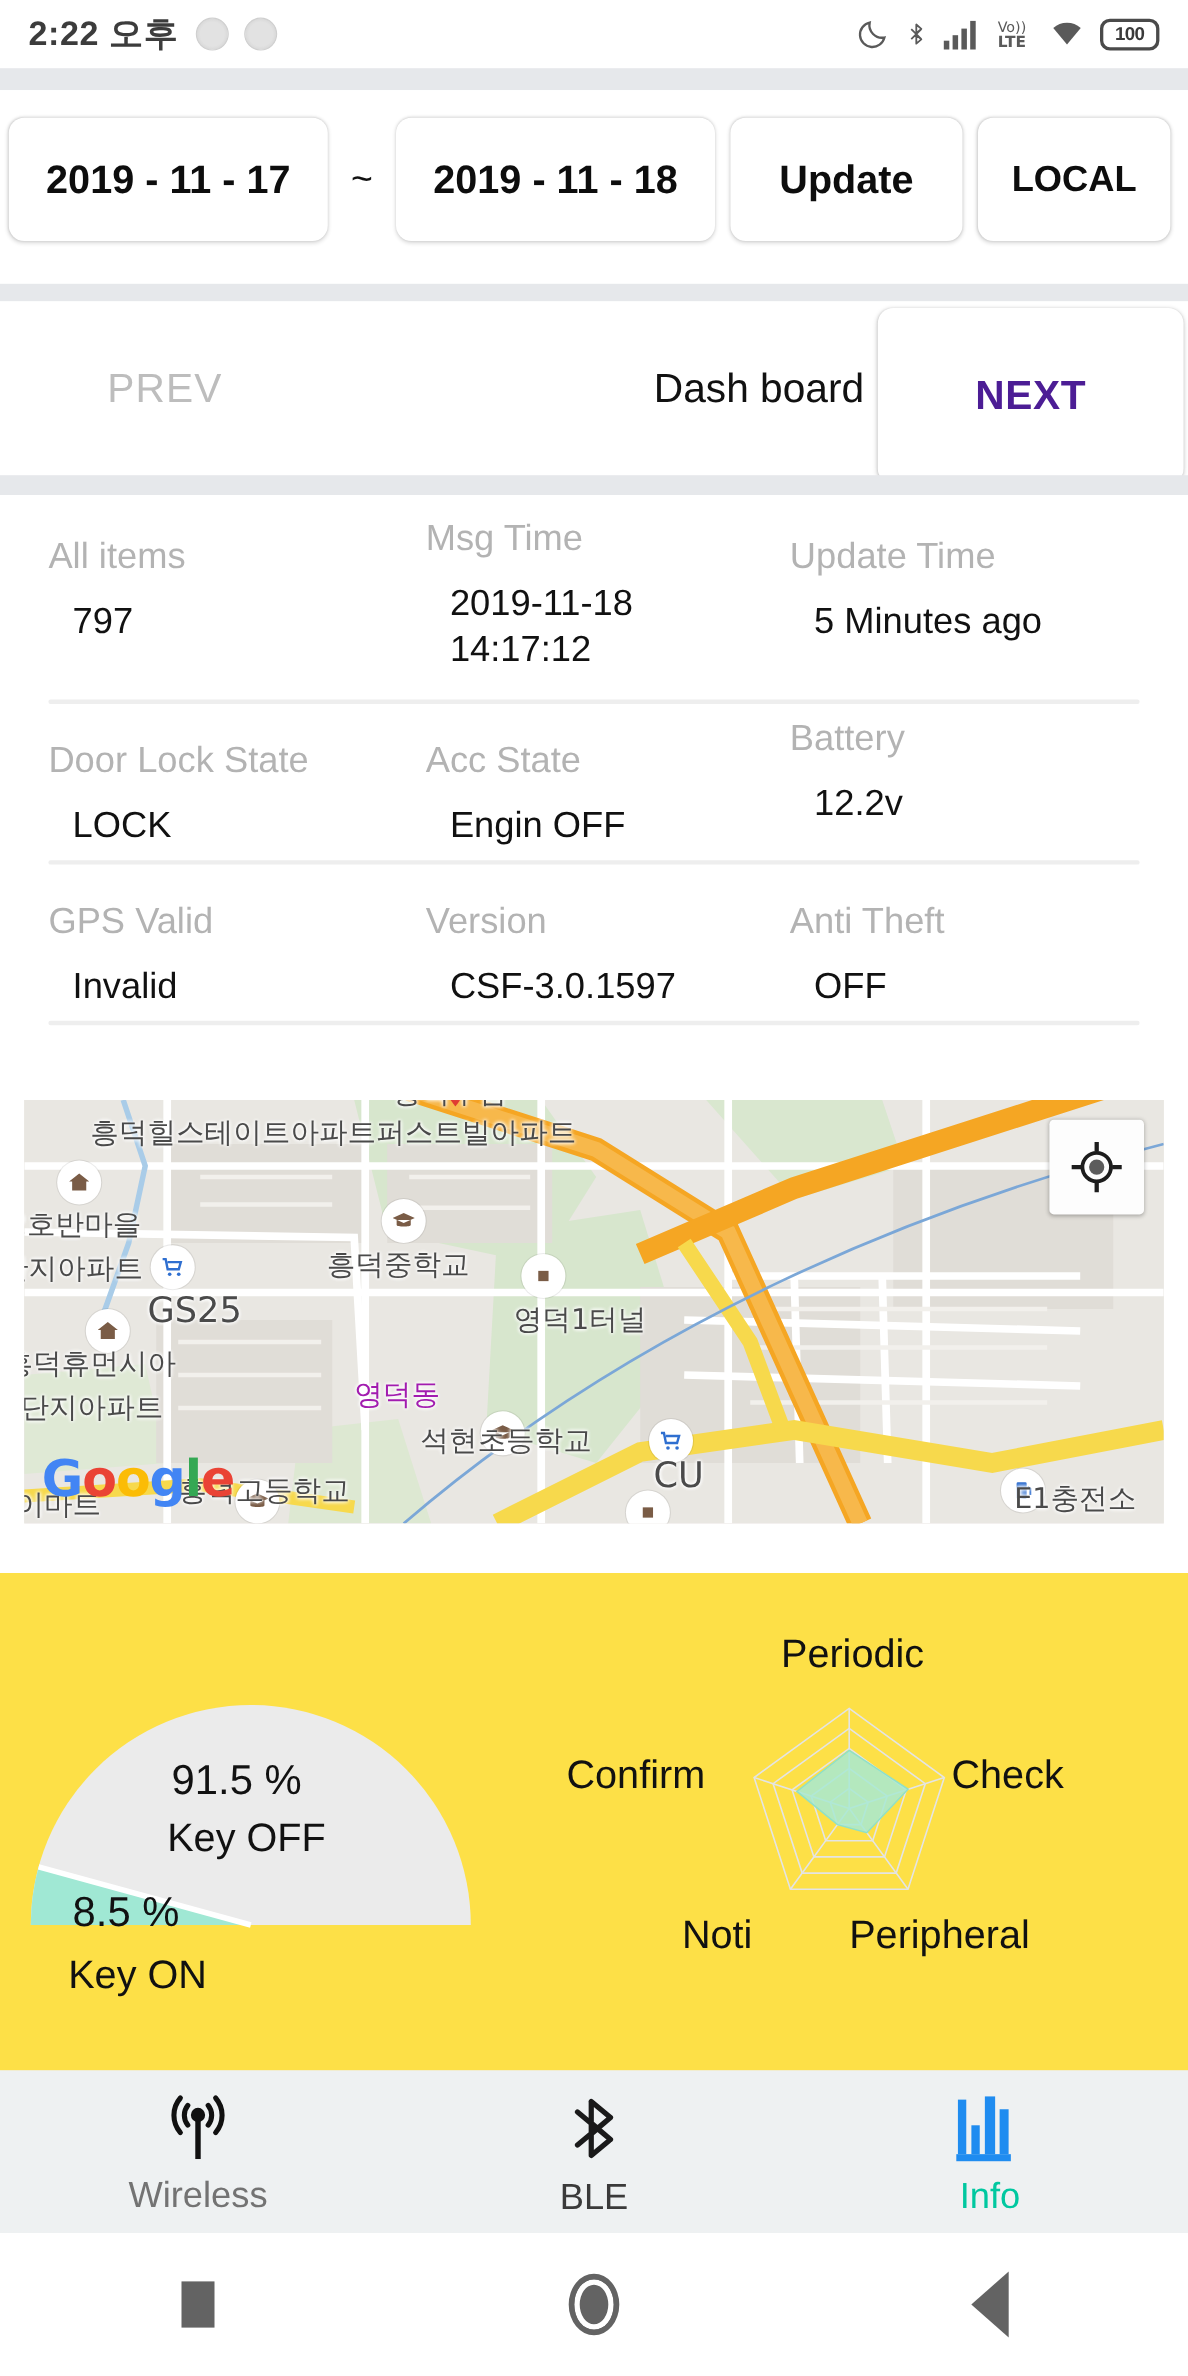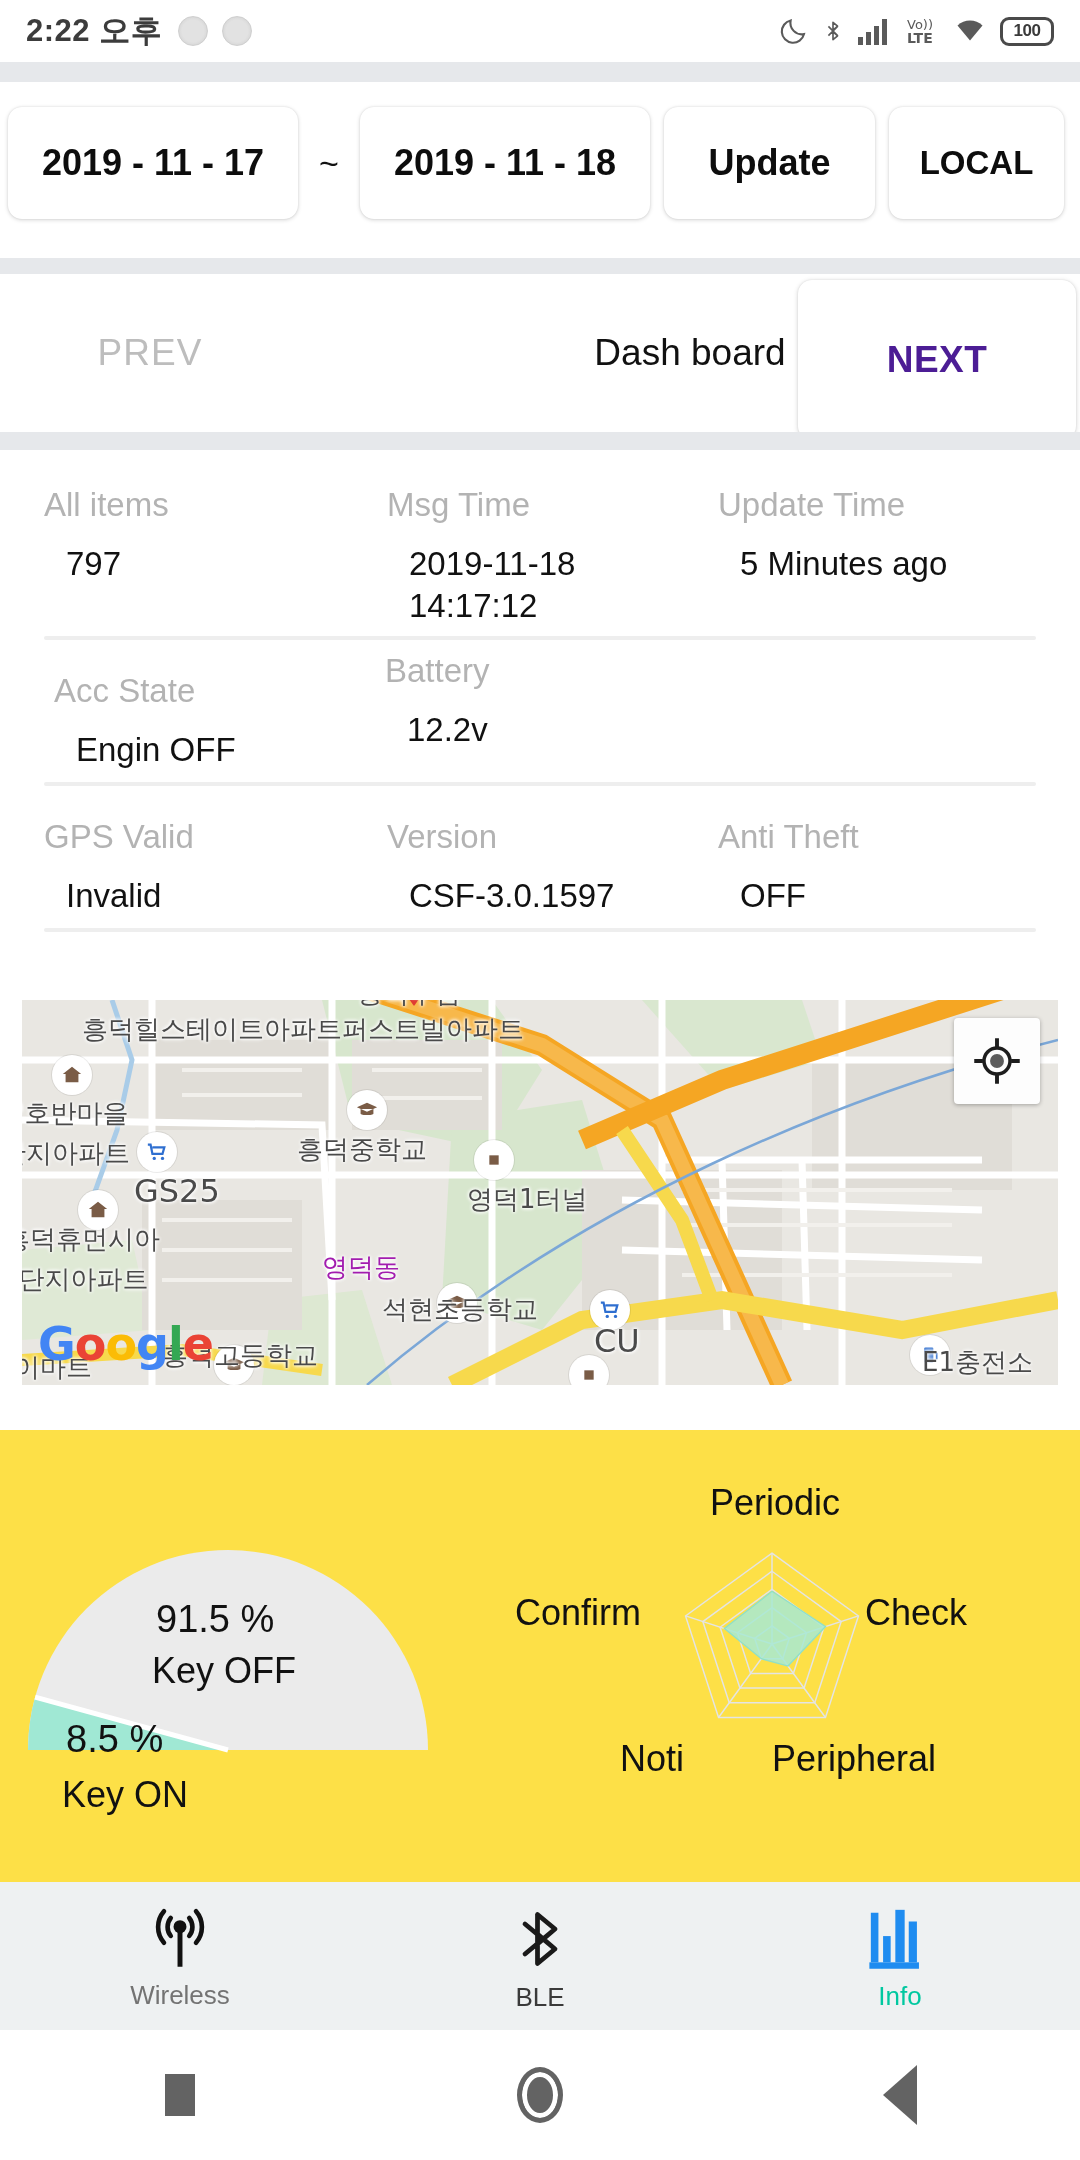--- a/index.html
+++ b/index.html
@@ -139,21 +139,21 @@
   
   .bottomnav {
     position: absolute; left: 0; bottom: 130px; width: 1080px; height: 148px;
     background: #eef1f2; display: flex; align-items: center;
   }
   .bn-item {
     flex: 1; display: flex; flex-direction: column; align-items: center;
     justify-content: center; gap: 4px;
   }
   .bn-item svg { display: block; }
-  .bn-label { font-size: 26px; }
+  .bn-label { font-size: 33px; }
   .bn-label.gray { color: #737373; }
   .bn-label.dark { color: #3a3a3a; }
   .bn-label.active { color: #00c8a0; }
 
   
   .androidnav {
     position: absolute; left: 0; bottom: 0; width: 1080px; height: 130px;
     background: #ffffff; display: flex; align-items: center;
   }
   .an-item { flex: 1; display: flex; align-items: center; justify-content: center; }
@@ -244,32 +244,36 @@
   <div class="graybar" style="position:absolute;top:432px;left:0;height:18px"></div>
 
   <div class="infogrid" style="top:450px">
 
     <div class="inforow" style="height:150px">
       <div class="infocell c0">
         <div class="info-label" style="padding-top:38px">All items</div>
         <div class="info-value" style="padding-top:22px">797</div>
       </div>
       <div class="infocell c1">
-        <div class="info-label" style="padding-top:38px">Msg Time</div>
+        <div class="info-label" style="padding-top:22px">Msg Time</div>
         <div class="info-value sub" style="padding-top:22px">2019-11-18
 14:17:12</div>
       </div>
       <div class="infocell c2">
         <div class="info-label" style="padding-top:38px">Update Time</div>
         <div class="info-value" style="padding-top:22px">5 Minutes ago</div>
       </div>
     </div>
     <div class="hr" style="margin-top:36px"></div>
 
     <div class="inforow" style="height:118px">
+      <div class="infocell c0">
+        <div class="info-label" style="padding-top:34px">Door Lock State</div>
+        <div class="info-value" style="padding-top:22px">LOCK</div>
+      </div>
       <div class="infocell c1">
         <div class="info-label" style="padding-top:34px">Acc State</div>
         <div class="info-value" style="padding-top:22px">Engin OFF</div>
       </div>
       <div class="infocell c2">
         <div class="info-label" style="padding-top:14px">Battery</div>
         <div class="info-value" style="padding-top:22px">12.2v</div>
       </div>
     </div>
     <div class="hr" style="margin-top:24px"></div>

